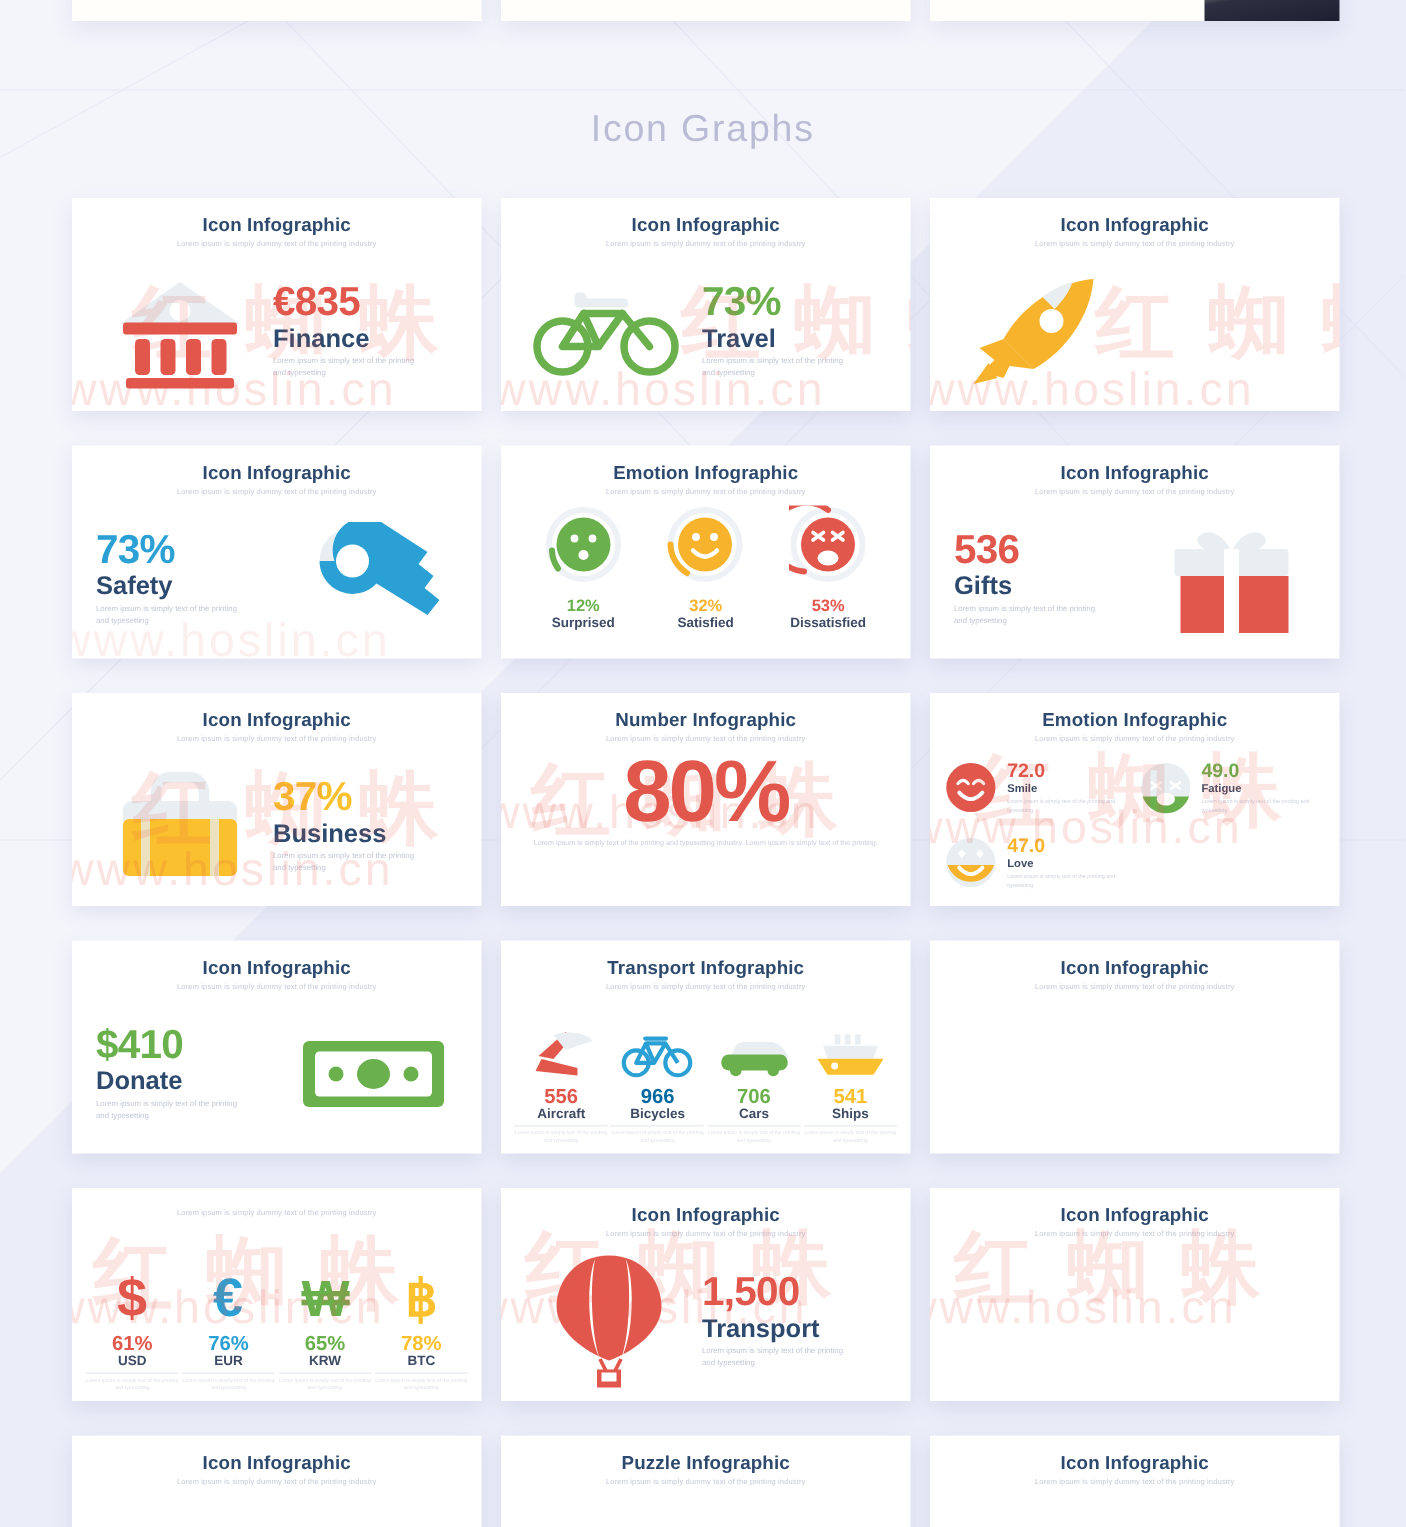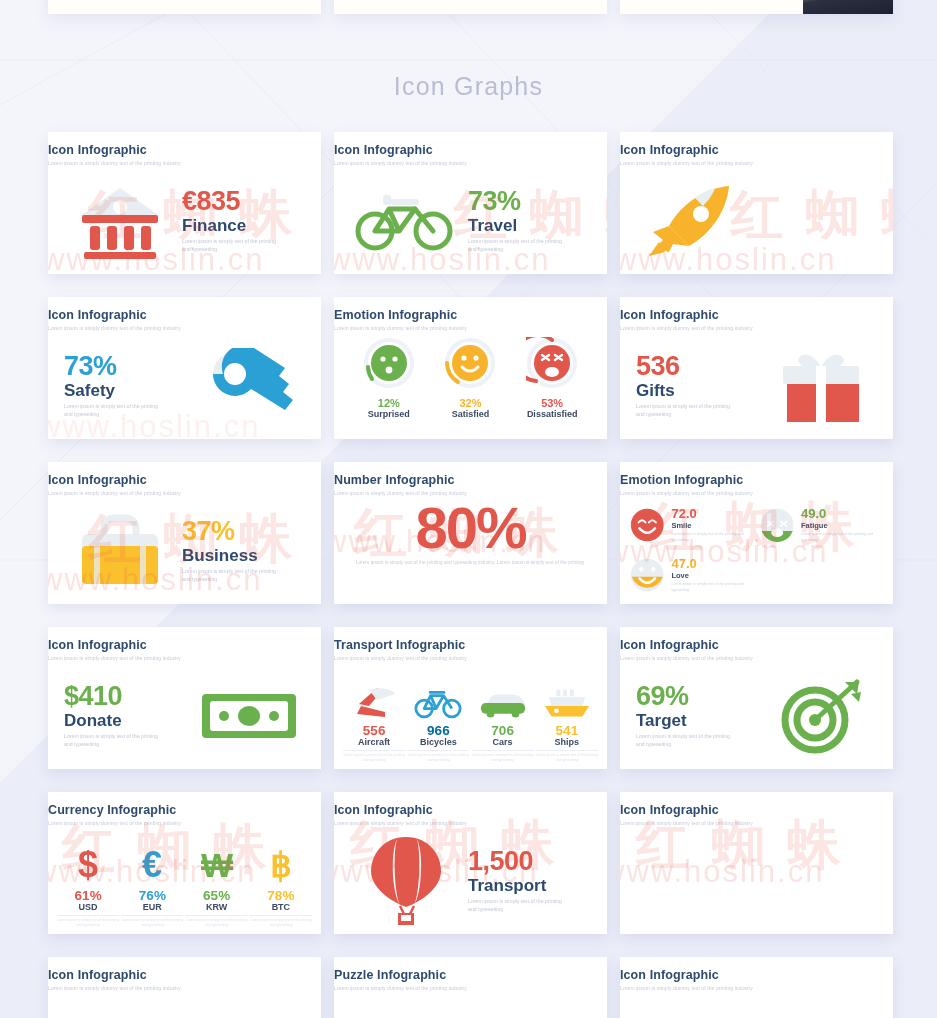--- a/index.html
+++ b/index.html
@@ -47,21 +47,21 @@
   .grid {
     position:absolute; top:132px; left:48px; width:846px;
     display:grid; grid-template-columns: repeat(3, 273px);
     gap: 23px 13px;
   }
   .card {
     position:relative; width:273px; height:142px; background:#ffffff;
     box-shadow: 0 5px 13px rgba(90,100,170,.13);
     overflow:hidden;
   }
-  .card-head { text-align:left; padding-top:11px; }
+  .card-head { text-align:center; padding-top:11px; }
   .card-title {
     font-size:12.5px; font-weight:bold; color:#2d4a6e; letter-spacing:.1px;
   }
   .card-sub {
     font-size:5px; color:#c6c9d8; margin-top:3px; letter-spacing:.1px;
   }
   .card-body { position:absolute; left:0; right:0; top:36px; bottom:0; }
 
   
   .duo { display:flex; align-items:center; height:100%; padding:0 16px; gap:6px; }
@@ -501,43 +501,24 @@
           </div>
         </div>
       </div>
     </div>
 
     <div class="card">
       <div class="card-head">
         <div class="card-title">Icon Infographic</div>
         <div class="card-sub">Lorem ipsum is simply dummy text of the printing industry</div>
       </div>
-      <div class="card-body">
-        <div class="duo rev">
-          <div class="icon-wrap">
-            <svg width="96" height="80" viewBox="0 0 96 80">
-              <circle cx="42" cy="44" r="30" fill="none" stroke="#6ab04c" stroke-width="7"></circle>
-              <circle cx="42" cy="44" r="18" fill="none" stroke="#6ab04c" stroke-width="7"></circle>
-              <circle cx="42" cy="44" r="6" fill="#6ab04c"></circle>
-              <path d="M42 44 L84 6" stroke="#6ab04c" stroke-width="5" stroke-linecap="round"></path>
-              <path d="M72 6 l14 0 -2 12 z M78 18 l10 -2 -2 10 z" fill="#6ab04c"></path>
-            </svg>
-          </div>
-          <div class="stat">
-            <div class="big" style="color:#6ab04c">69%</div>
-            <div class="mid">Target</div>
-            <div class="small">Lorem ipsum is simply text of the printing and typesetting</div>
-          </div>
-        </div>
-      </div>
-    </div>
-
-    <div class="card">
-      <div class="card-head">
-        <div class="card-title">Currency Infographic</div>
+    </div>
+
+    <div class="card">
+      <div class="card-head">
         <div class="card-sub">Lorem ipsum is simply dummy text of the printing industry</div>
       </div>
       <div class="card-body">
         <div class="quad">
           <div class="q">
             <div class="ic">
               <svg width="34" height="42" viewBox="0 0 34 42">
                 <text x="17" y="34" text-anchor="middle" font-size="36" font-weight="bold" fill="#e2574c" font-family="'Liberation Sans',sans-serif">$</text>
               </svg>
             </div>

